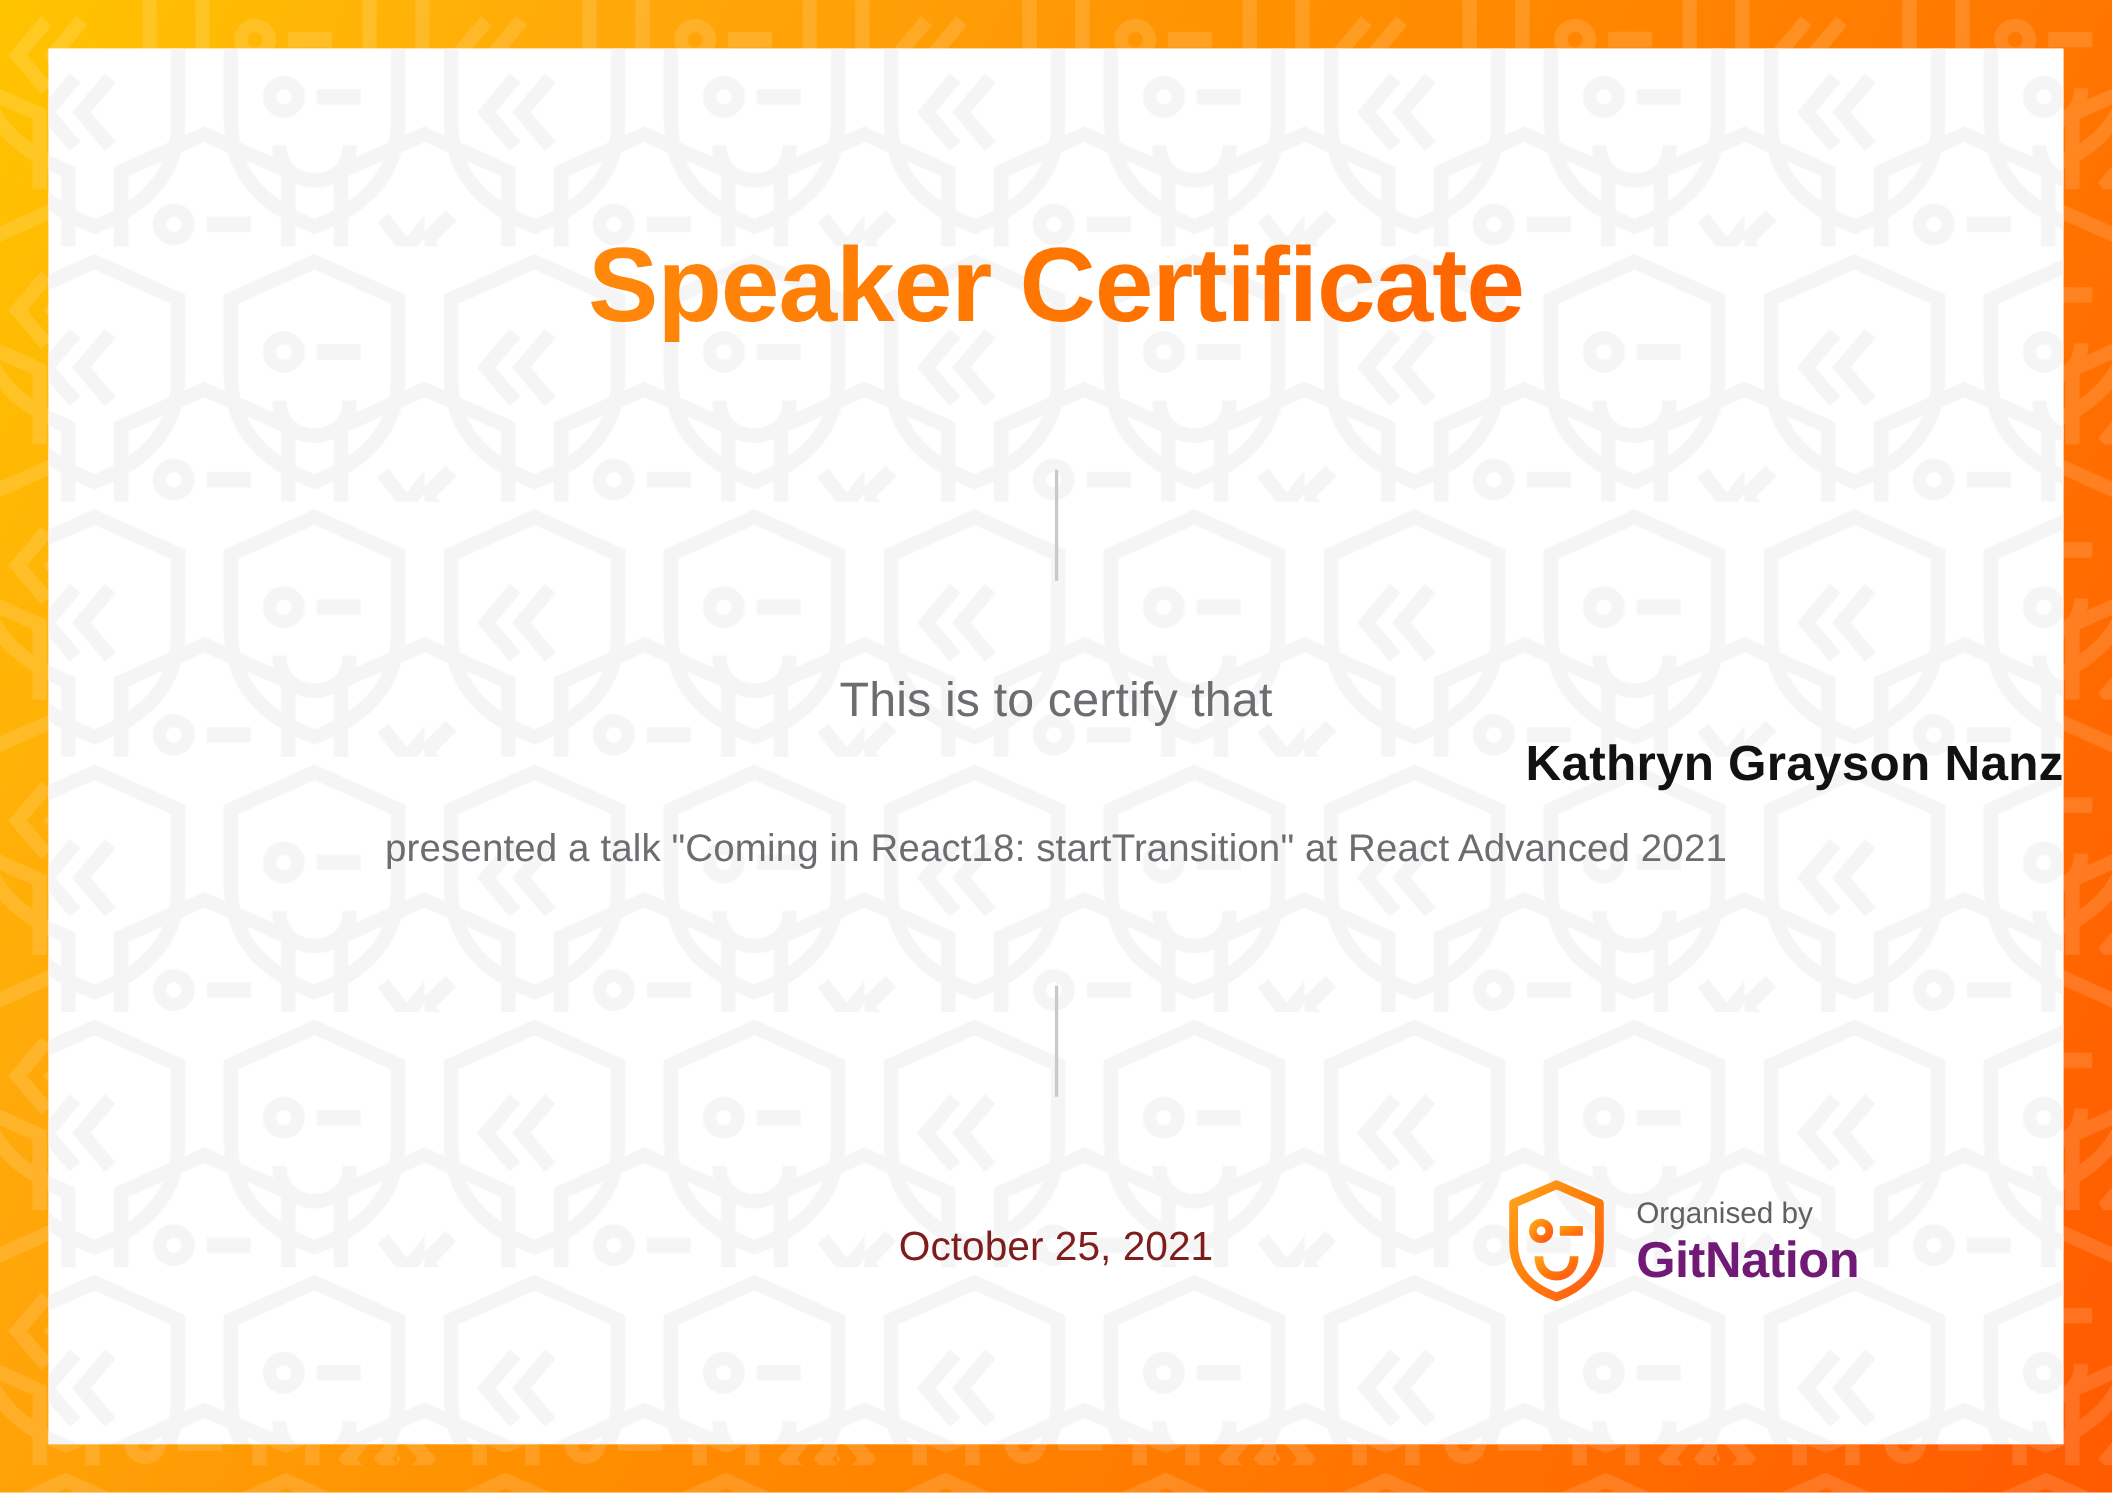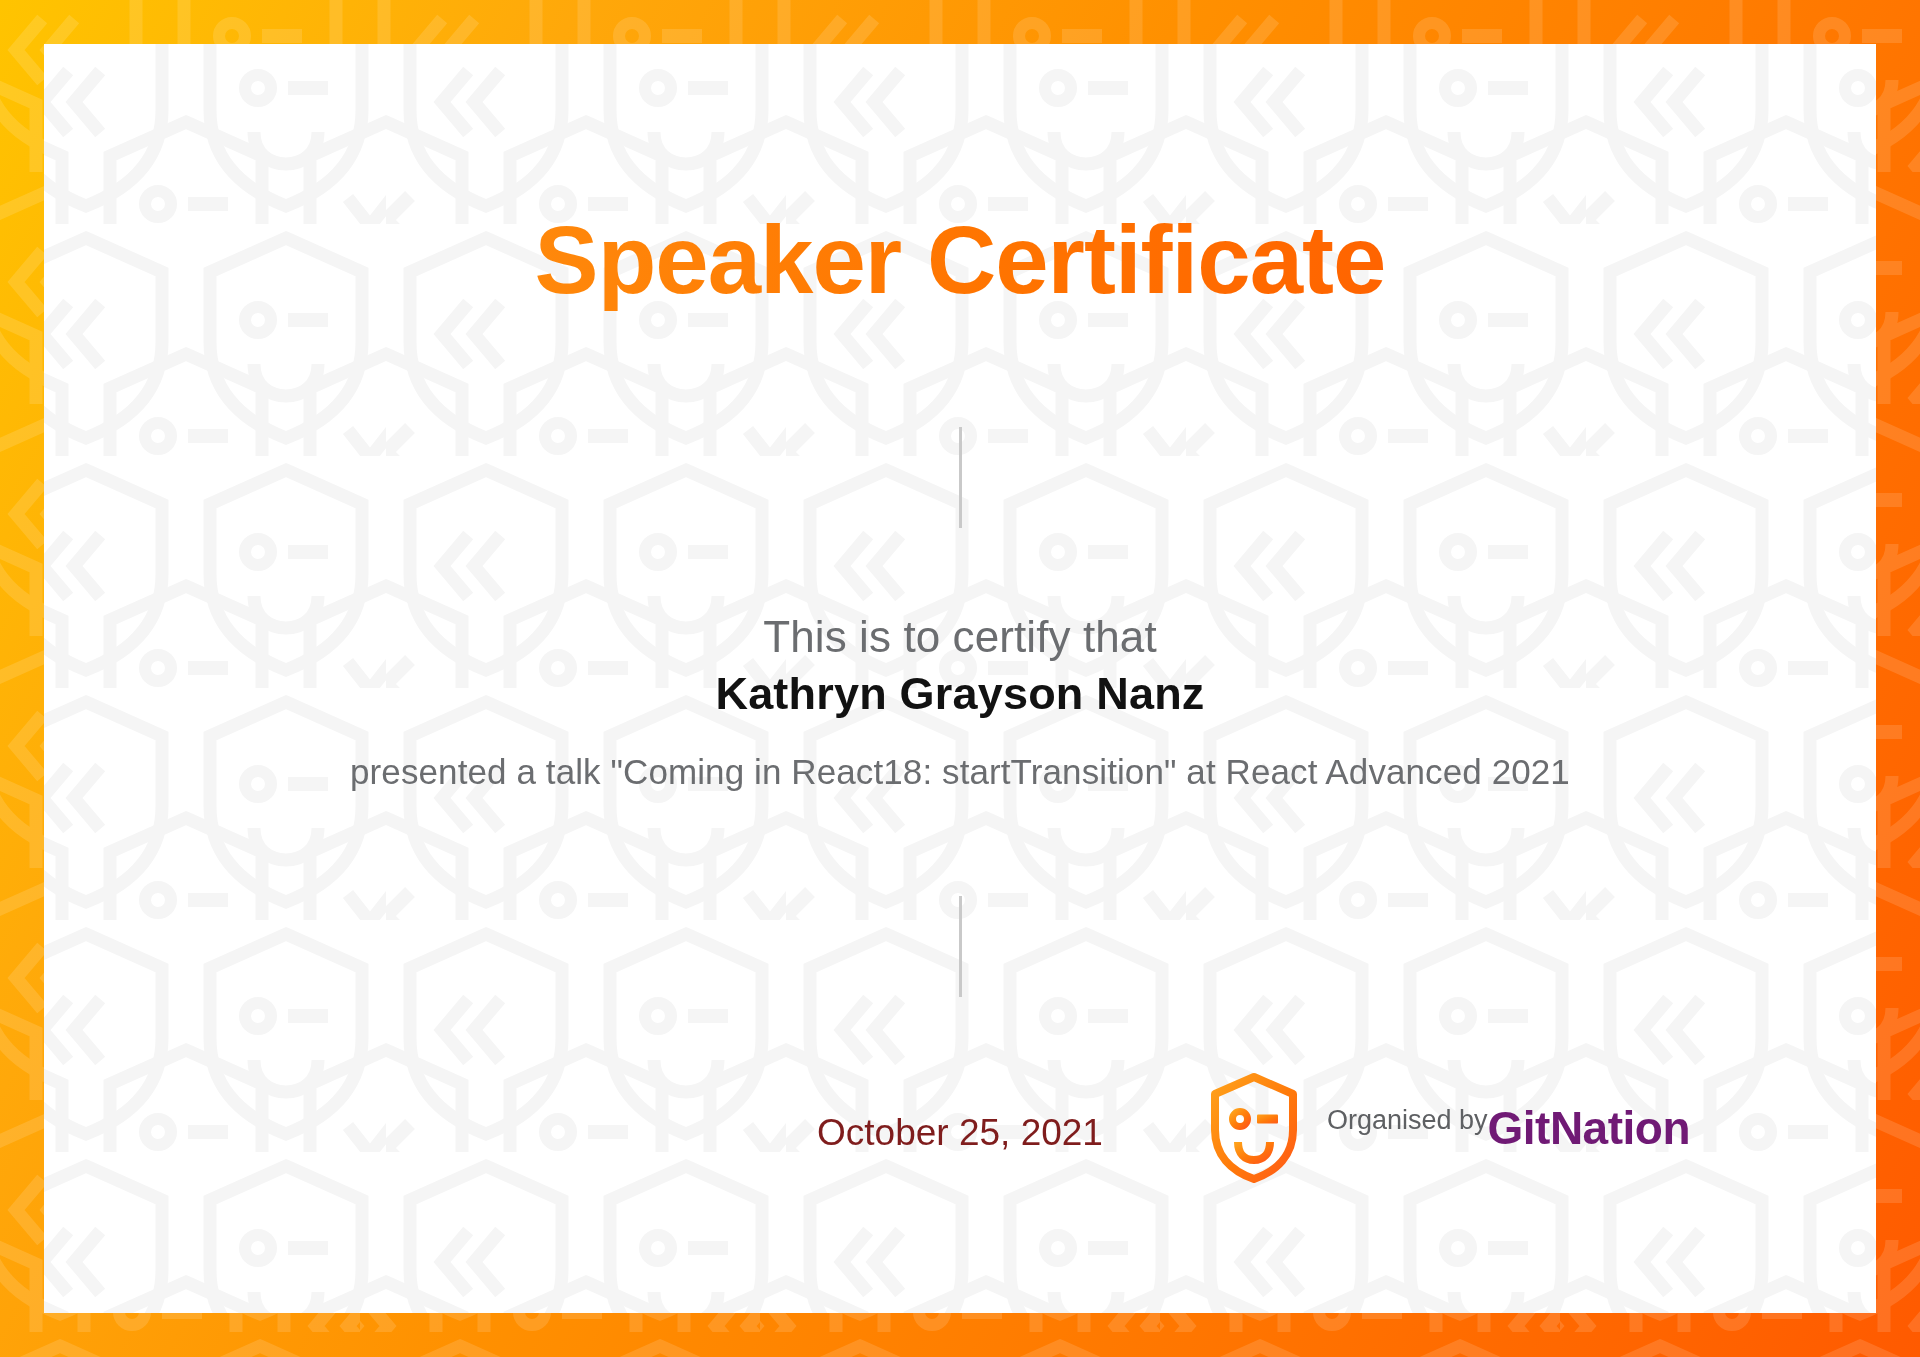--- a/index.html
+++ b/index.html
@@ -91,21 +91,21 @@
     font-size: 44px;
     font-weight: 400;
     color: #6b6d70;
     letter-spacing: 0.1px;
   }
 
   .recipient-name {
     position: absolute;
     top: 624px;
     left: 0; right: 0;
-    text-align: center;
+    text-align: right;
     font-size: 45px;
     font-weight: 700;
     color: #121212;
     letter-spacing: 0.2px;
   }
 
   .talk-line {
     position: absolute;
     top: 708px;
     left: 0; right: 0;
@@ -165,21 +165,21 @@
 
   .organiser-block {
     position: absolute;
     right: 186px;
     top: 18px;
     display: flex;
     align-items: center;
     gap: 26px;
   }
 
-  .organiser-text { display: flex; flex-direction: row; justify-content: center; }
+  .organiser-text { display: flex; flex-direction: column; justify-content: center; }
 
   .organised-by {
     font-size: 27px;
     color: #5e6063;
     font-weight: 400;
     line-height: 1.2;
     margin-bottom: 2px;
   }
 
   .gitnation-word {

